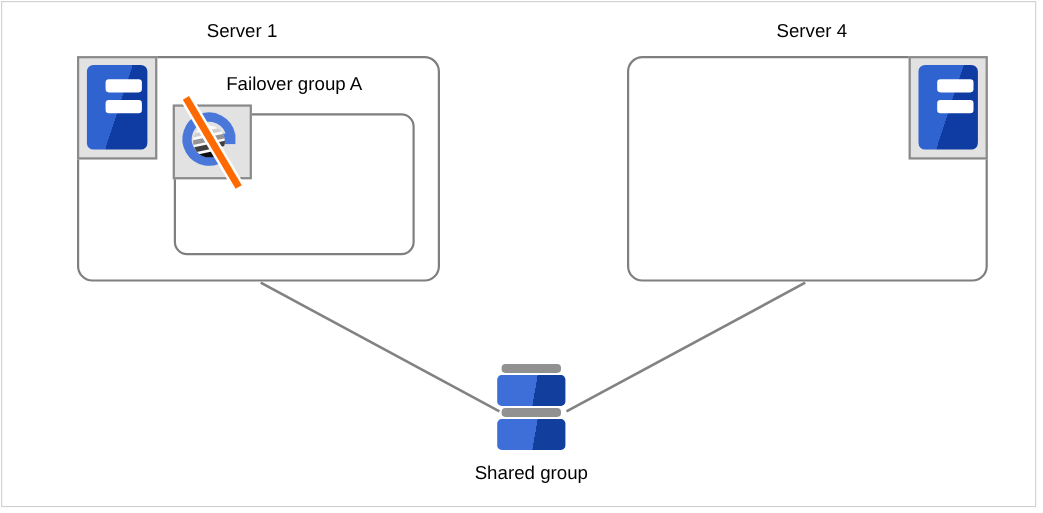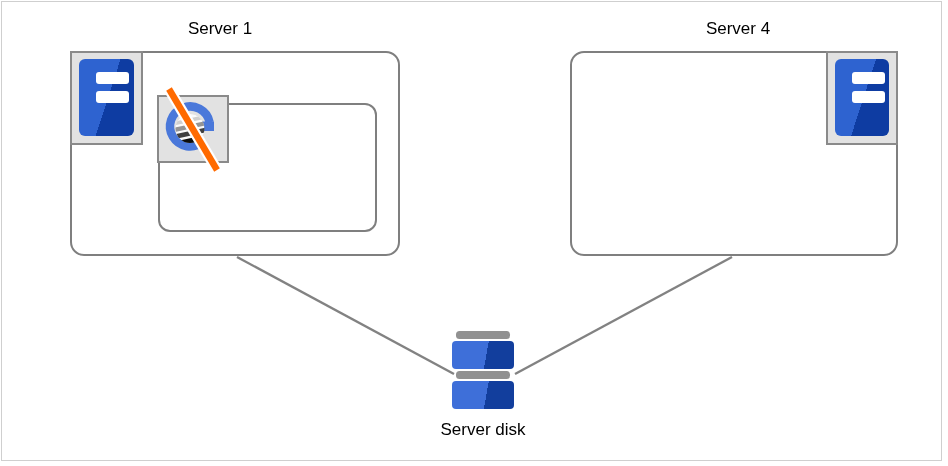--- a/index.html
+++ b/index.html
@@ -85,20 +85,21 @@
 
   <div class="label" style="left:55px;top:19px;width:330px;">Server 1</div>
   <div class="box" style="left:70px;top:51px;width:330px;height:205px;"></div>
   <div class="icon-frame" style="left:70px;top:51px;width:73px;height:94px;">
     <div class="server-blue">
       <div class="server-bar b1"></div>
       <div class="server-bar b2"></div>
     </div>
   </div>
 
+  <div class="label" style="left:158px;top:67px;width:219px;">Failover group A</div>
   <div class="box inner" style="left:158px;top:103px;width:219px;height:129px;"></div>
   <div class="fg-frame">
     <svg width="75" height="70" viewBox="0 0 75 70" xmlns="http://www.w3.org/2000/svg">
 
       <path d="M 46.9 47.8 A 20 20 0 1 1 53.6 28.3" fill="none" stroke="#4a78da" stroke-width="8.5"></path>
       <rect x="37" y="27.5" width="21" height="9.5" fill="#4a78da"></rect>
 
       <clipPath id="sphereClip">
           <circle cx="34" cy="34.5" r="14.5"></circle>
         </clipPath>
@@ -125,15 +126,15 @@
       <div class="server-bar b2"></div>
     </div>
   </div>
 
   <div class="disk">
     <div class="disk-cap"></div>
     <div class="disk-body"></div>
     <div class="disk-cap"></div>
     <div class="disk-body"></div>
   </div>
-  <div class="label" style="left:403px;top:420px;width:160px;">Server disk</div>
+  <div class="label" style="left:403px;top:420px;width:160px;">Shared group</div>
 
 </div>
 
 </body></html>

